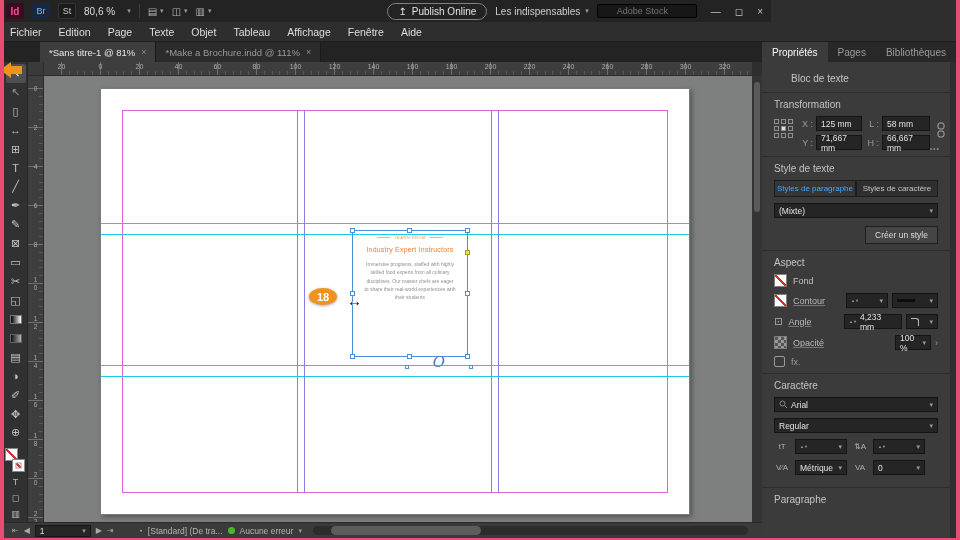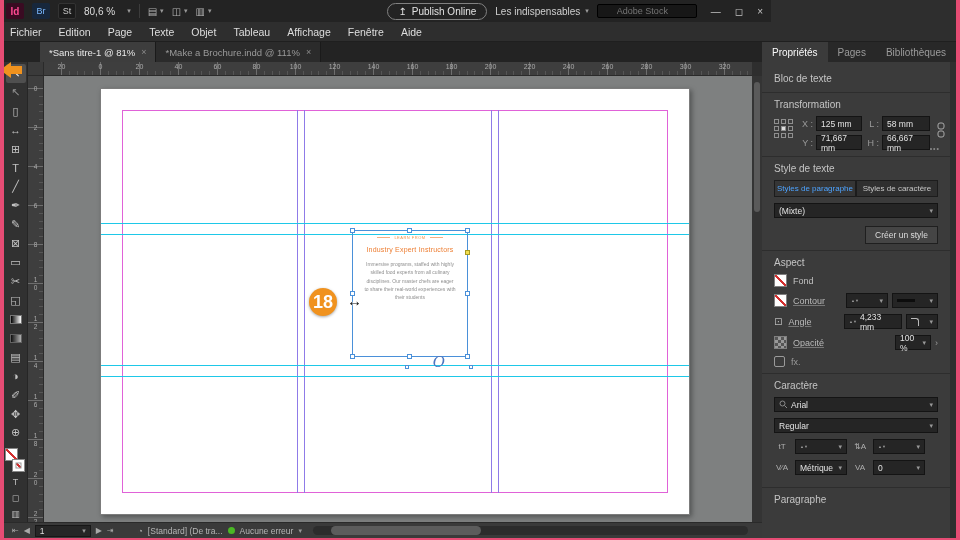--- a/index.html
+++ b/index.html
@@ -67,21 +67,21 @@
   .hd.tl{left:-3px;top:-3px}.hd.tc{left:calc(50% - 3px);top:-3px}.hd.tr{right:-3px;top:-3px}
   .hd.ml{left:-3px;top:calc(50% - 3px)}.hd.mr{right:-3px;top:calc(50% - 3px)}
   .hd.bl{left:-3px;bottom:-3px}.hd.bc{left:calc(50% - 3px);bottom:-3px}.hd.br{right:-3px;bottom:-3px}
   .hd.yellow{right:-3px;top:19px;background:#f2de4e;border-color:#a79a22}
   .eyebrow{margin-top:4px;display:flex;align-items:center;justify-content:center;gap:4px;font-size:4px;letter-spacing:.5px;color:#f0964b}
   .eyebrow i{display:block;width:13px;height:1px;background:#f0b183}
   .ftitle{margin-top:6px;font-size:7px;color:#ed7d31;letter-spacing:.2px}
   .fbody{margin-top:7px;padding:0 11px;font-size:5px;line-height:1.65;color:#8f8f8f}
   .ornament{position:absolute;left:328px;top:264px;width:20px;text-align:center;font-family:"DejaVu Serif",serif;font-style:italic;font-size:15px;color:#4d76c0}
   .minihd{position:absolute;width:4px;height:4px;background:#fff;border:1px solid #4a90d9}
-  .badge18{position:absolute;left:265px;top:212px;width:28px;height:28px;border-radius:50%;background:#f0921e;color:#fff;font-weight:bold;font-size:18px;display:flex;align-items:center;justify-content:center;box-shadow:0 1px 3px rgba(0,0,0,.35)}
+  .badge18{position:absolute;left:265px;top:212px;width:28px;height:17px;border-radius:50%;background:#f0921e;color:#fff;font-weight:bold;font-size:11px;display:flex;align-items:center;justify-content:center;box-shadow:0 1px 3px rgba(0,0,0,.35)}
   .cursorarrow{position:absolute;left:303px;top:216px;font-size:15px;font-weight:bold;color:#0a0a0a;text-shadow:0 0 2px #fff,0 0 2px #fff,0 0 1px #fff}
   .vscroll{position:absolute;left:752px;top:76px;width:10px;height:446px;background:#343434}
   .vthumb{position:absolute;left:2px;top:6px;width:6px;height:130px;background:#5a5a5a;border-radius:3px}
   
   .tut-arrow{position:absolute;left:0;top:62px;width:24px;height:16px;z-index:120}
   .tut-arrow .tri{position:absolute;left:0;top:0;width:0;height:0;border-top:8px solid transparent;border-bottom:8px solid transparent;border-right:11px solid #f0921e}
   .tut-arrow .tail{position:absolute;left:10px;top:4px;width:12px;height:8px;background:#f0921e}
   
   .statusbar{position:absolute;left:4px;top:522px;width:758px;height:16px;background:#3a3a3a;border-top:1px solid #2a2a2a;display:flex;align-items:center;gap:5px;padding:0 8px;font-size:8.5px;color:#b5b5b5}
   .navic{font-size:8px;color:#a8a8a8}
@@ -356,21 +356,21 @@
     <span class="statusdot"></span>
     <span>Aucune erreur</span>
     <span class="caret">▾</span>
     <div class="hscroll">
         <div class="hthumb"></div>
       </div>
   </div>
 
   <div class="panel">
     <div class="sec">
-      <span class="sec-title" style="margin:0">Bloc de texte</span>
+      <span class="sec-title" style="margin:17px">Bloc de texte</span>
     </div>
 
     <div class="sec">
       <div class="sec-title">Transformation</div>
       <div class="trow">
         <div class="proxy">
           <i></i>
             <i></i>
             <i></i>
             <i></i>

